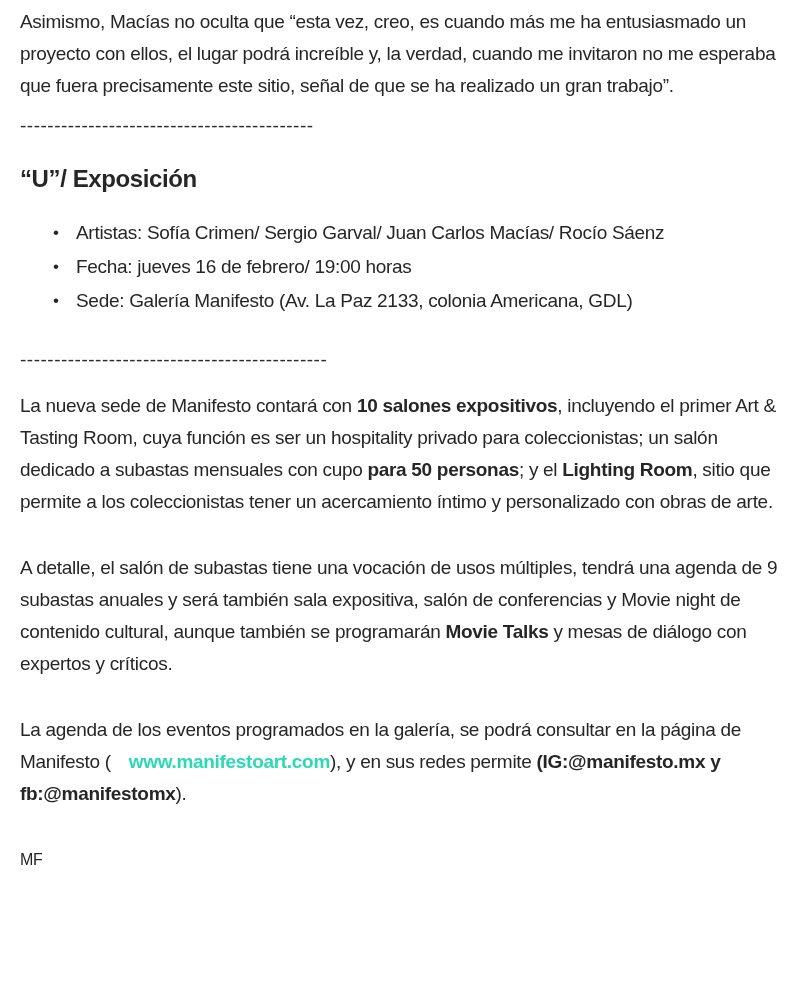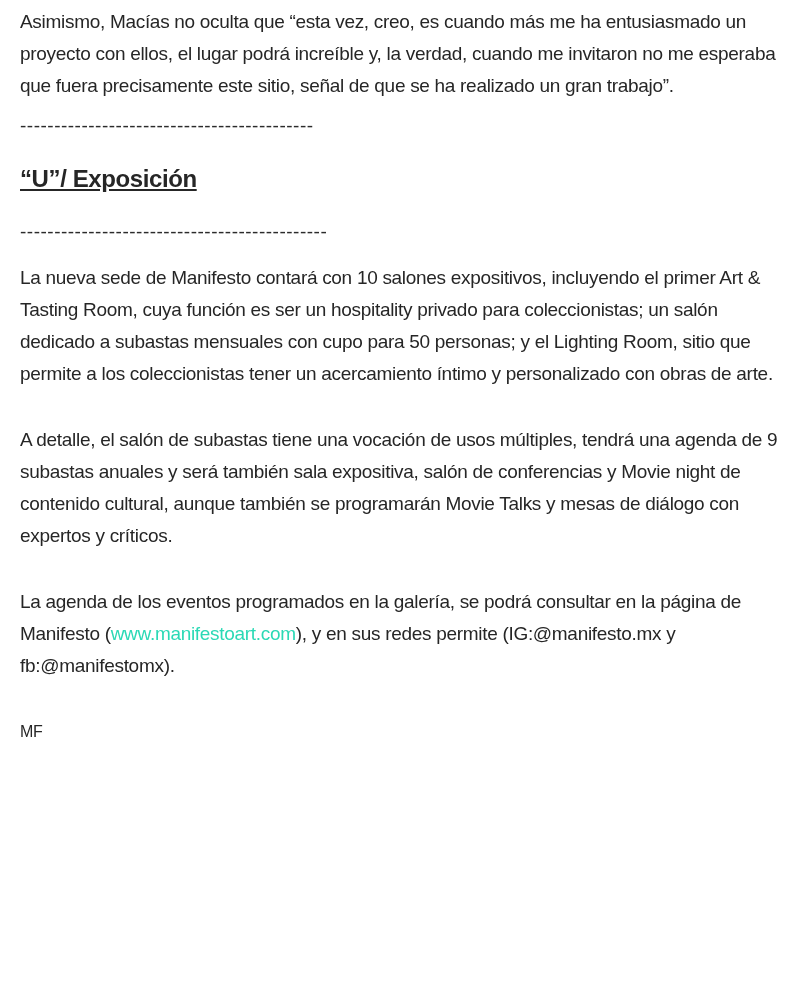--- a/index.html
+++ b/index.html
@@ -36,21 +36,20 @@
   }
   .divider-1 { margin: 0 0 22px 0; }
   .divider-2 { margin: 0 0 14px 0; }
 
   h2 {
     font-size: 24px;
     line-height: 30px;
     font-weight: 700;
     letter-spacing: -0.4px;
     margin: 0;
-    text-decoration: underline;
   }
   h2.h-expo { margin: 0 0 22px 0; }
   h2.h-sede { margin: 0 0 30px 0; }
 
   ul.event-list {
     list-style: none;
     margin: 0 0 26px 0;
     padding: 0;
   }
   ul.event-list li {
@@ -61,46 +60,52 @@
   }
   ul.event-list li::before {
     content: "\2022";
     position: absolute;
     left: 33px;
     top: 0;
     font-size: 17px;
     color: #262626;
   }
 
-  .b { font-weight: 400; }
+  .b { font-weight: 700; }
 
   a.site-link {
     color: #2bd9b5;
-    font-weight: 400;
+    font-weight: 700;
     text-decoration: none;
     cursor: pointer;
+    margin-left: 18px;
   }
 
   p.signature {
     font-size: 16px;
     line-height: 32px;
     margin: 0;
   }
 </style>
 </head>
 <body>
 
 <article>
 
   <p class="body-par intro-par">Asimismo, Macías no oculta que “esta vez, creo, es cuando más me ha entusiasmado un proyecto con ellos, el lugar podrá increíble y, la verdad, cuando me invitaron no me esperaba que fuera precisamente este sitio, señal de que se ha realizado un gran trabajo”.</p>
 
   <p class="divider divider-1">-------------------------------------------</p>
 
   <h2 class="h-expo">“U”/ Exposición</h2>
 
+  <ul class="event-list">
+    <li>Artistas: Sofía Crimen/ Sergio Garval/ Juan Carlos Macías/ Rocío Sáenz</li>
+    <li>Fecha: jueves 16 de febrero/ 19:00 horas</li>
+    <li>Sede: Galería Manifesto (Av. La Paz 2133, colonia Americana, GDL)</li>
+  </ul>
 
   <p class="divider divider-2">---------------------------------------------</p>
 
 
   <p class="body-par">
     <span>La nueva sede de Manifesto contará con </span><span class="b">10 salones expositivos</span><span>, incluyendo el primer Art &amp; Tasting Room, cuya función es ser un hospitality privado para coleccionistas; un salón dedicado a subastas mensuales con cupo </span><span class="b">para 50 personas</span><span>; y el </span><span class="b">Lighting Room</span><span>, sitio que permite a los coleccionistas tener un acercamiento íntimo y personalizado con obras de arte.</span>
   </p>
 
   <p class="body-par">
     <span>A detalle, el salón de subastas tiene una vocación de usos múltiples, tendrá una agenda de 9 subastas anuales y será también sala expositiva, salón de conferencias y Movie night de contenido cultural, aunque también se programarán </span><span class="b">Movie Talks</span><span> y mesas de diálogo con expertos y críticos.</span>

